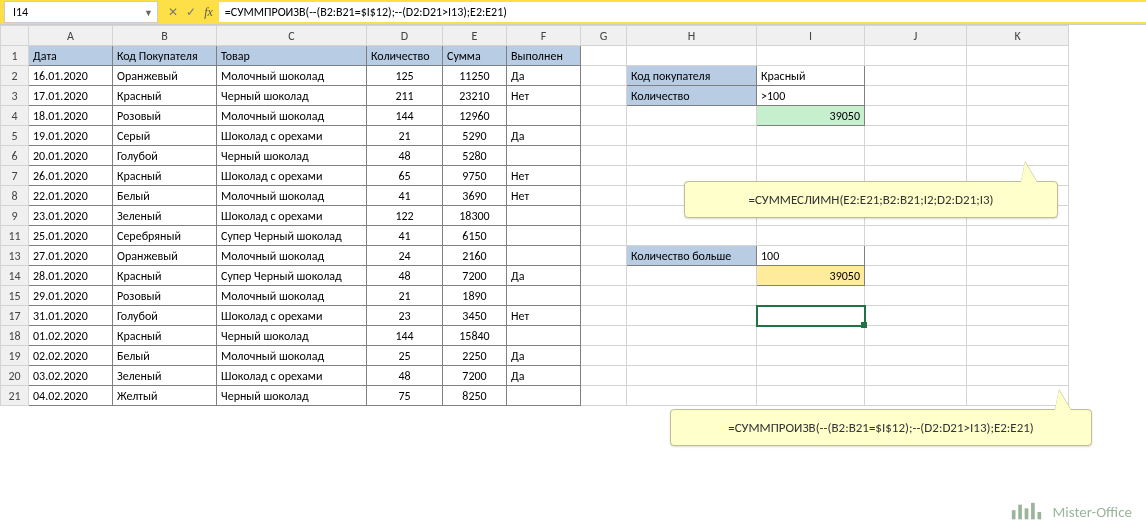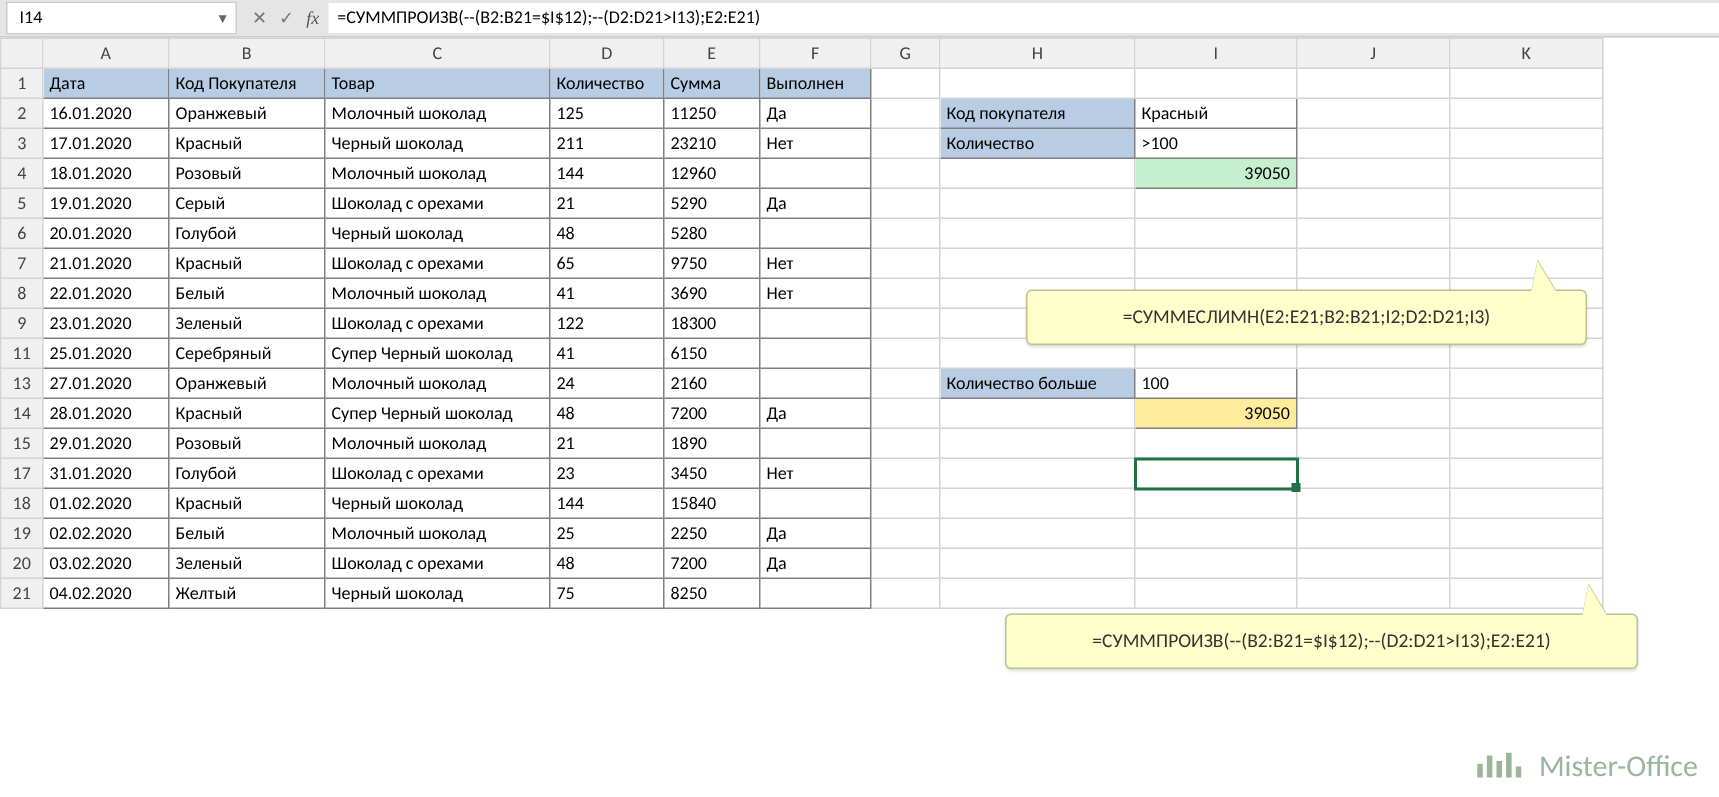--- a/index.html
+++ b/index.html
@@ -12,21 +12,21 @@
   width: 1146px;
   height: 531px;
   overflow: hidden;
   position: relative;
 }
 .formula-bar {
   display: flex;
   align-items: center;
   height: 24px;
   border-bottom: 1px solid #ccc;
-  background: #e5e5e5;
+  background: #fde047;
 }
 .name-box {
   width: 140px;
   height: 20px;
   margin: 2px 4px;
   background: #fff;
   border: 1px solid #ccc;
   display: flex;
   align-items: center;
   justify-content: space-between;
@@ -96,21 +96,21 @@
 
 
 .hdrcell {
   background: #b8cce4 !important;
   border: 1px solid #808080 !important;
 }
 .datacell {
   border: 1px solid #808080 !important;
 }
 .center { text-align: left; }
-.right { text-align: left; }
+.right { text-align: center; }
 
 
 .sidelabel {
   background: #b8cce4 !important;
   border: 1px solid #808080 !important;
 }
 .sideval {
   border: 1px solid #808080 !important;
 }
 .result1 {
@@ -167,21 +167,21 @@
 
 
 .watermark {
   position: absolute;
   right: 14px;
   bottom: 8px;
   display: flex;
   align-items: center;
   gap: 6px;
   color: #9ab59a;
-  font-size: 20px;
+  font-size: 15px;
   font-weight: 500;
 }
 .watermark svg { height: 22px; }
 </style>
 </head>
 <body>
 
 <div class="formula-bar">
   <div class="name-box">
     <span>I14</span>
@@ -309,21 +309,21 @@
           <td class="datacell right">5280</td>
           <td class="datacell center"></td>
           <td></td>
           <td></td>
           <td></td>
           <td></td>
           <td></td>
         </tr>
         <tr>
           <th class="rowhdr">7</th>
-          <td class="datacell center">21.01.2020</td>
+          <td class="datacell center">26.01.2020</td>
           <td class="datacell">Красный</td>
           <td class="datacell">Шоколад с орехами</td>
           <td class="datacell right">65</td>
           <td class="datacell right">9750</td>
           <td class="datacell center">Нет</td>
           <td></td>
           <td></td>
           <td></td>
           <td></td>
           <td></td>
@@ -482,21 +482,21 @@
           <td></td>
           <td></td>
         </tr>
       </tbody>
 </table>
 
 <div class="active-cell" id="active-outline" style="left: 755.5px; top: 279.5px; width: 110px; height: 22px;">
   <div class="handle"></div>
 </div>
 
-<div class="callout top-pointer" id="callout1" style="left:684px; top:168px; width:344px; text-align:center;">
+<div class="callout top-pointer" id="callout1" style="left:684px; top:156px; width:344px; text-align:center;">
   <span>=СУММЕСЛИМН(E2:E21;B2:B21;I2;D2:D21;I3)</span>
 </div>
 
 <div class="callout top-pointer" id="callout2" style="left:670px; top:384px; width:392px; text-align:center;">
   <span>=СУММПРОИЗВ(--(B2:B21=$I$12);--(D2:D21&gt;I13);E2:E21)</span>
 </div>
 
 </div>
 
 <div class="watermark">

